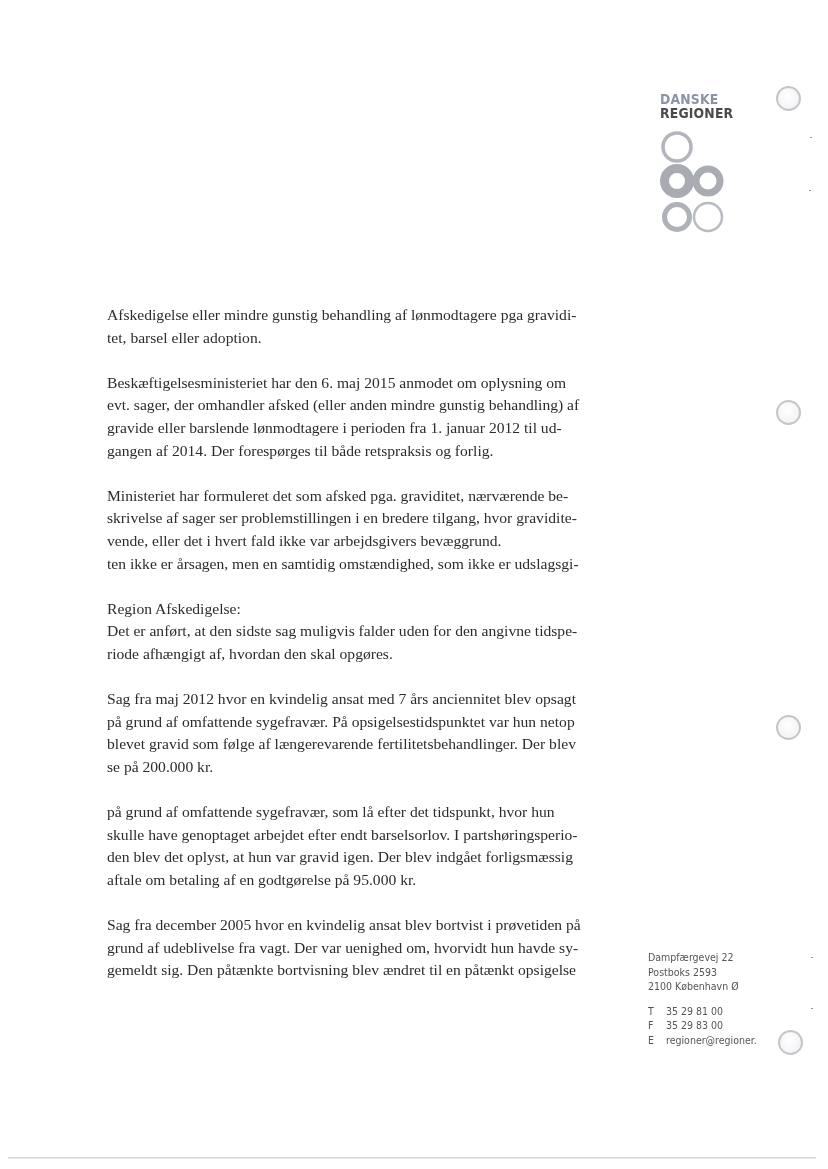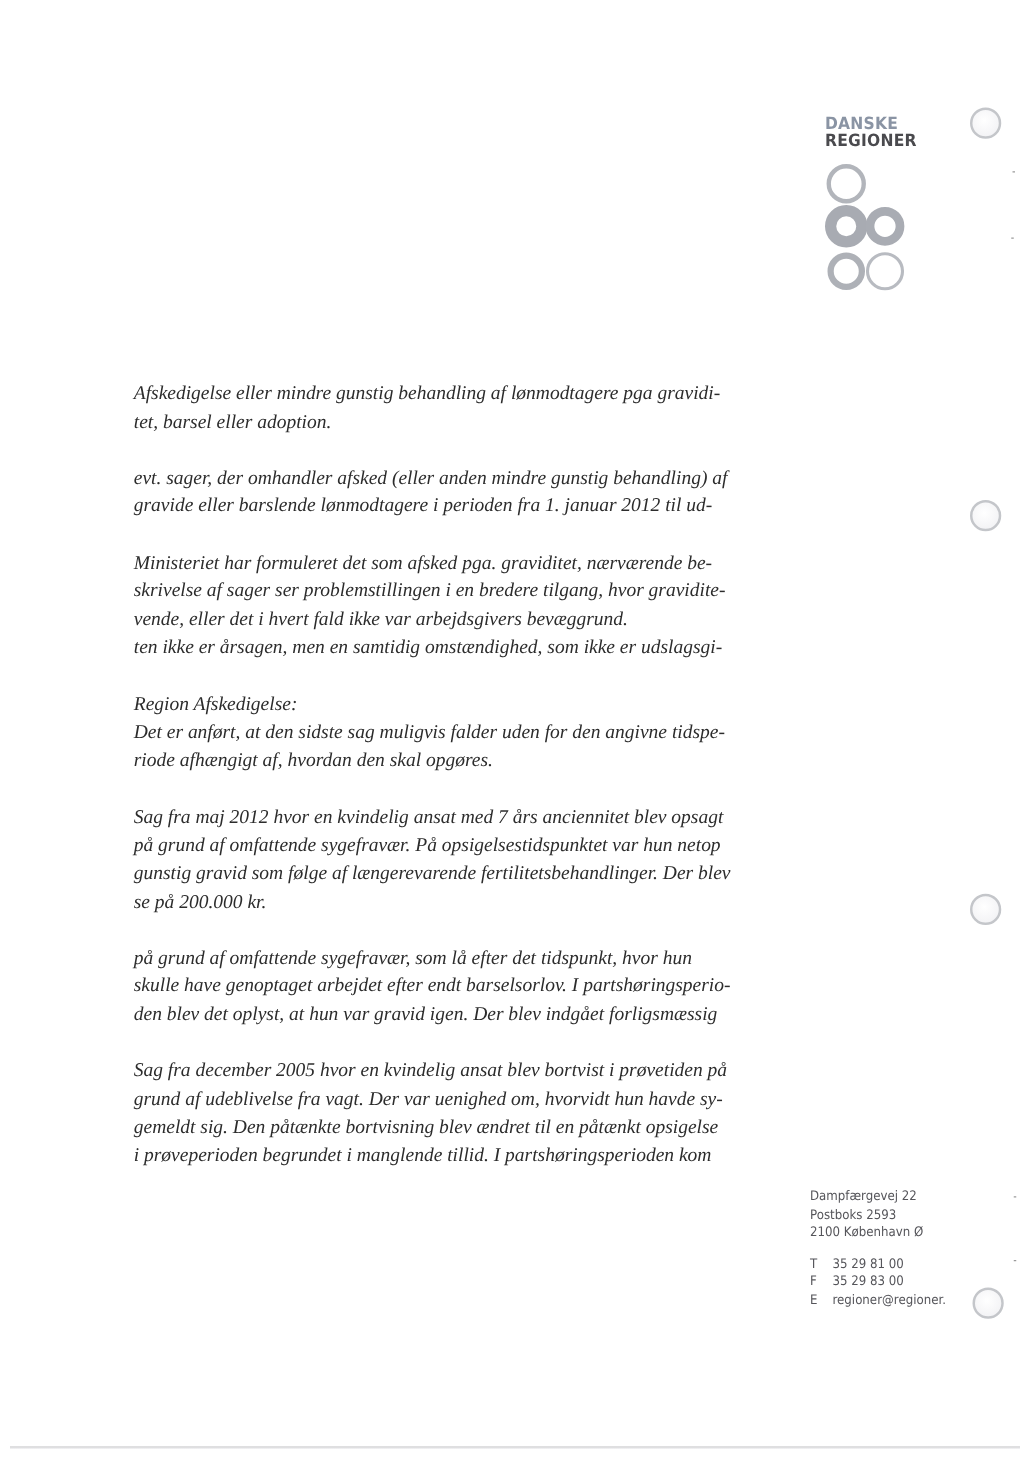--- a/index.html
+++ b/index.html
@@ -80,21 +80,20 @@
       line-height: 22.6px;
       color: #2c2c2c;
     }
     .para {
       margin: 0 0 22.6px 0;
       padding: 0;
     }
     .line {
       display: block;
       white-space: nowrap;
-      font-style: italic;
     }
     
     .address {
       position: absolute;
       left: 648px;
       top: 950px;
       font-family: "DejaVu Sans", "Liberation Sans", sans-serif;
       font-size: 10.5px;
       line-height: 14.5px;
       color: #55555a;
@@ -144,50 +143,52 @@
   <div class="tick" style="left:809px; top:190px;"></div>
   <div class="tick" style="left:811px; top:957px;"></div>
   <div class="tick" style="left:811px; top:1008px;"></div>
 
   <div class="body-text">
     <p class="para">
       <span class="line">Afskedigelse eller mindre gunstig behandling af lønmodtagere pga gravidi-</span>
       <span class="line">tet, barsel eller adoption.</span>
     </p>
     <p class="para">
+      <span class="line">Beskæftigelsesministeriet har den 6. maj 2015 anmodet om oplysning om</span>
       <span class="line">evt. sager, der omhandler afsked (eller anden mindre gunstig behandling) af</span>
       <span class="line">gravide eller barslende lønmodtagere i perioden fra 1. januar 2012 til ud-</span>
+      <span class="line">gangen af 2014. Der forespørges til både retspraksis og forlig.</span>
     </p>
     <p class="para">
       <span class="line">Ministeriet har formuleret det som afsked pga. graviditet, nærværende be-</span>
       <span class="line">skrivelse af sager ser problemstillingen i en bredere tilgang, hvor gravidite-</span>
       <span class="line">vende, eller det i hvert fald ikke var arbejdsgivers bevæggrund.</span>
       <span class="line">ten ikke er årsagen, men en samtidig omstændighed, som ikke er udslagsgi-</span>
     </p>
     <p class="para">
       <span class="line">Region Afskedigelse:</span>
       <span class="line">Det er anført, at den sidste sag muligvis falder uden for den angivne tidspe-</span>
       <span class="line">riode afhængigt af, hvordan den skal opgøres.</span>
     </p>
     <p class="para">
       <span class="line">Sag fra maj 2012 hvor en kvindelig ansat med 7 års anciennitet blev opsagt</span>
       <span class="line">på grund af omfattende sygefravær. På opsigelsestidspunktet var hun netop</span>
-      <span class="line">gunstig gravid som følge af længerevarende fertilitetsbehandlinger. Der blev</span>
+      <span class="line">blevet gravid som følge af længerevarende fertilitetsbehandlinger. Der blev</span>
       <span class="line">se på 200.000 kr.</span>
     </p>
     <p class="para">
       <span class="line">på grund af omfattende sygefravær, som lå efter det tidspunkt, hvor hun</span>
       <span class="line">skulle have genoptaget arbejdet efter endt barselsorlov. I partshøringsperio-</span>
       <span class="line">den blev det oplyst, at hun var gravid igen. Der blev indgået forligsmæssig</span>
+      <span class="line">aftale om betaling af en godtgørelse på 95.000 kr.</span>
     </p>
     <p class="para">
       <span class="line">Sag fra december 2005 hvor en kvindelig ansat blev bortvist i prøvetiden på</span>
       <span class="line">grund af udeblivelse fra vagt. Der var uenighed om, hvorvidt hun havde sy-</span>
       <span class="line">gemeldt sig. Den påtænkte bortvisning blev ændret til en påtænkt opsigelse</span>
-      <span class="line">i prøveperioden begrundet i manglende tillid. I partshøringsperioden kom</span>
     </p>
   </div>
 
   <div class="address">
     <div>Dampfærgevej 22</div>
     <div>Postboks 2593</div>
     <div>2100 København Ø</div>
     <div class="gap"></div>
     <div class="contact-row">
       <span class="contact-key">T</span>

